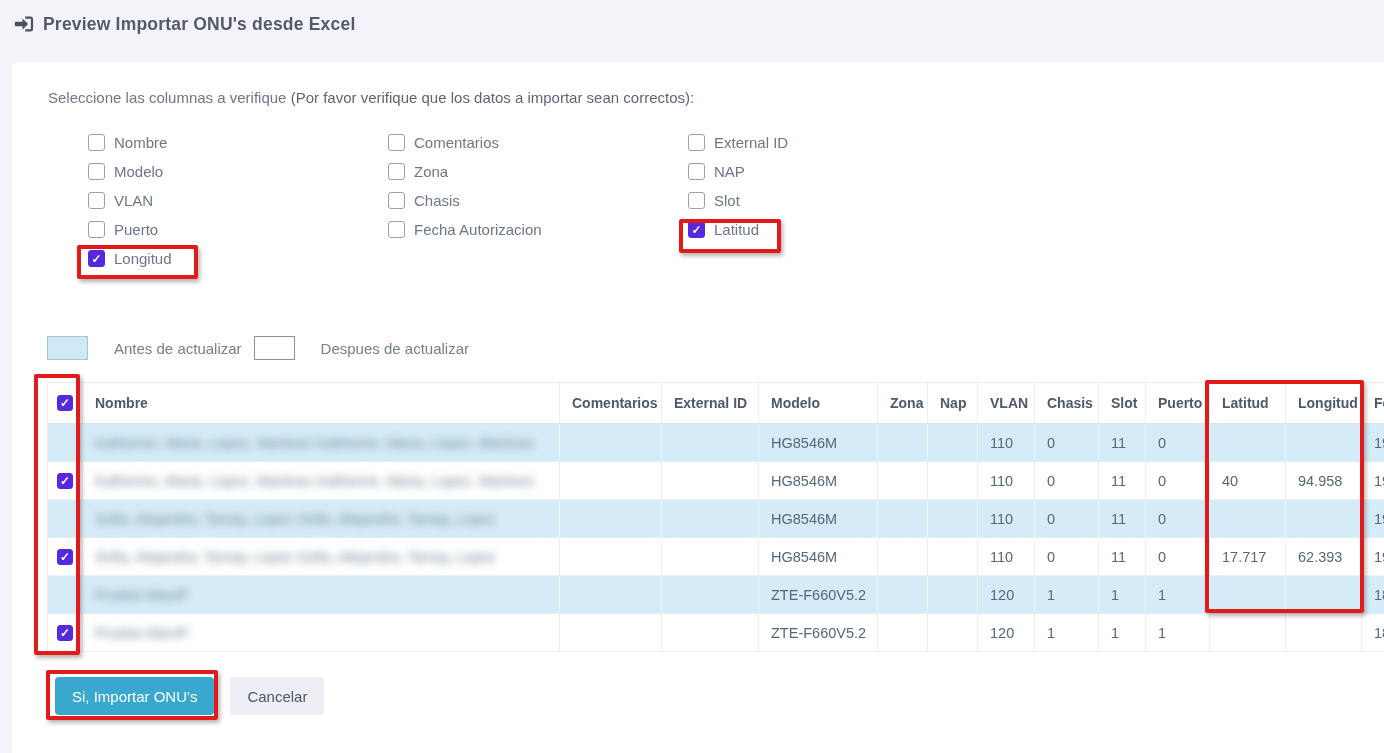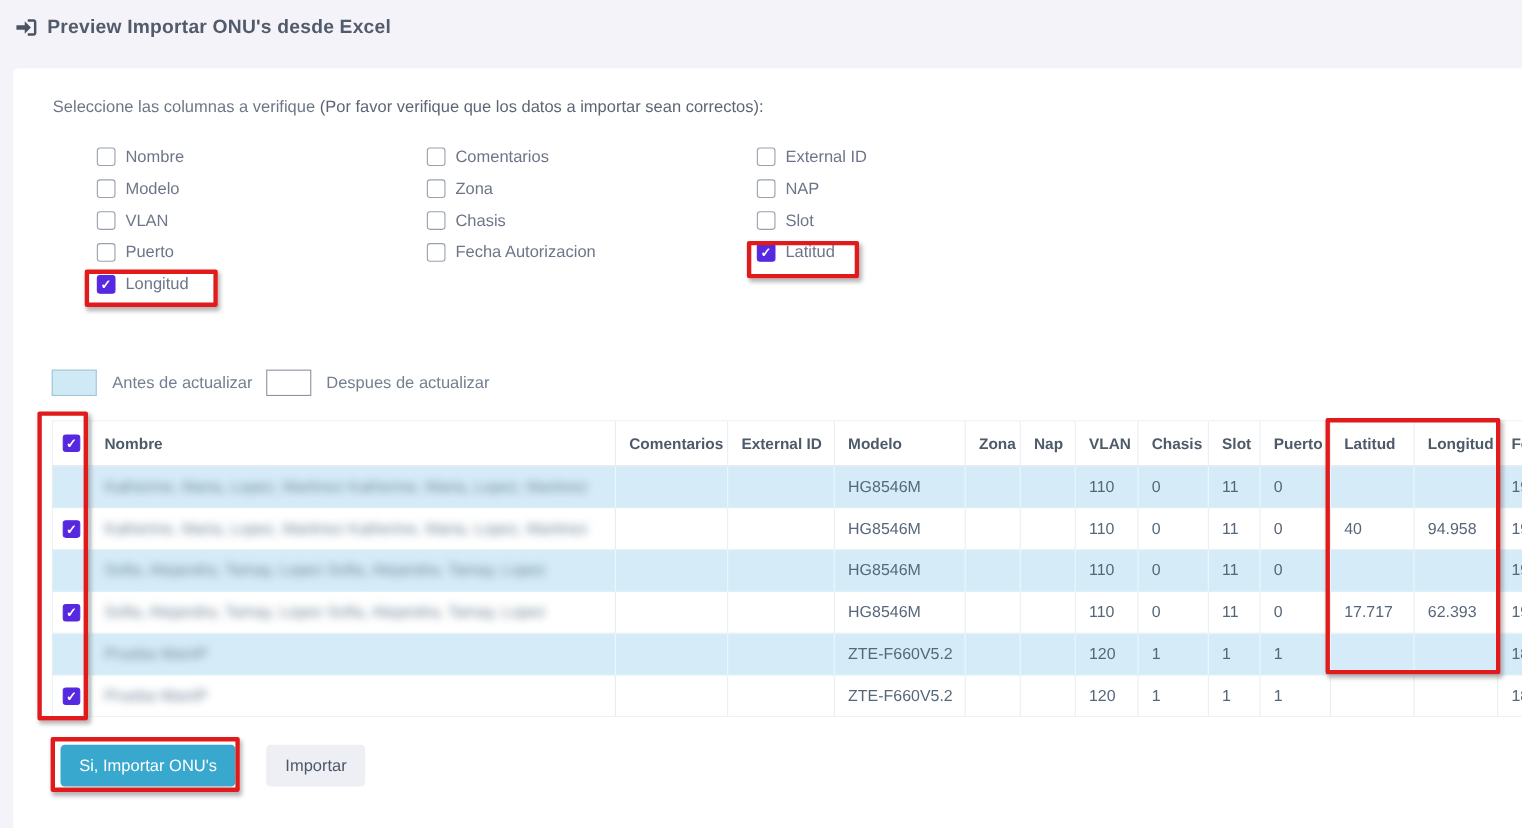--- a/index.html
+++ b/index.html
@@ -7,21 +7,21 @@
   body {
     position: relative;
     overflow: hidden;
     background: #f3f3f9;
     font-family: "Liberation Sans", sans-serif;
   }
 
   
   .page-header {
     position: absolute; top: 14px; left: 14px;
-    display: flex; align-items: center; gap: 9px;
+    display: flex; gap: 9px;
   }
   .page-header svg { display:block; }
   .page-title { font-size: 17.5px; font-weight: bold; color: #535b6a; letter-spacing: .2px; }
 
   
   .card {
     position: absolute; left: 12px; top: 62px; right: 0; height: 760px;
     background: #ffffff; border-radius: 5px 0 0 0;
   }
 
@@ -48,21 +48,21 @@
   }
   .cb.checked { background: #5628e0; border-color: #5628e0; }
   .cb.checked::after { content: "✓"; color: #fff; font-size: 12px; font-weight: bold; line-height: 1; }
 
   
   .olt-line { position: absolute; left: 36px; top: 236px; font-size: 15px; color: #6e7787; }
   .legend { position: absolute; left: 35px; top: 274px; display: flex; align-items: center; }
   .swatch { width: 41px; height: 24px; flex: none; }
   .swatch.before { background: #cfe9f5; border: 1px solid #a3c6d8; }
   .swatch.after  { background: #ffffff; border: 1px solid #8b939f; }
-  .legend .lbl { font-size: 15px; color: #74808f; margin: 0 12px 0 14px; white-space: nowrap; }
+  .legend .lbl { font-size: 15px; color: #74808f; margin: 0 12px 0 26px; white-space: nowrap; }
 
   
   .table-wrap { position: absolute; left: 35px; top: 320px; right: 0; overflow: hidden; }
   .tbl { width: 1455px; }
   .trow { display: flex; height: 38px; background: #fff; }
   .trow.before { background: #d5ecf8; }
   .thead { display: flex; height: 42px; background: #fff; border-top: 1px solid #e9edf2; }
   .cell {
     flex: 0 0 auto; display: flex; align-items: center;
     padding: 0 12px; overflow: hidden; white-space: nowrap;
@@ -77,21 +77,21 @@
   .cb.sm { width: 16px; height: 16px; }
   .blurname { filter: blur(4px); color: #6f8496; }
 
   .c0 { width: 36px; }  .c1 { width: 477px; } .c2 { width: 102px; }
   .c3 { width: 97px; }  .c4 { width: 119px; } .c5 { width: 50px; }
   .c6 { width: 50px; }  .c7 { width: 57px; }  .c8 { width: 64px; }
   .c9 { width: 47px; }  .c10 { width: 64px; } .c11 { width: 76px; }
   .c12 { width: 76px; } .c13 { width: 140px; }
 
   
-  .actions { position: absolute; left: 43px; top: 615px; display: flex; gap: 28px; }
+  .actions { position: absolute; left: 43px; top: 615px; display: flex; gap: 16px; }
   .btn { border: none; border-radius: 4px; font-family: inherit; font-size: 15px;
          padding: 0 17px; height: 38px; cursor: pointer; white-space: nowrap; }
   .btn.confirm { background: #38a8ce; color: #ffffff; }
   .btn.cancel  { background: #edeff5; color: #4c5666; }
 
   
   .anno {
     position: absolute; z-index: 5;
     border: 4px solid #e11b1b; border-radius: 2px;
     box-shadow: 2px 3px 4px rgba(90,90,90,.45);
@@ -325,21 +325,21 @@
             <div class="cell c11"></div>
             <div class="cell c12"></div>
             <div class="cell c13">18</div>
           </div>
         </div>
     </div>
   </div>
 
   <div class="actions">
     <button class="btn confirm">Si, Importar ONU's</button>
-    <button class="btn cancel">Importar</button>
+    <button class="btn cancel">Cancelar</button>
   </div>
 
 </div>
 
 <div class="anno a-longitud"></div>
 <div class="anno a-latitud"></div>
 <div class="anno a-cbcol"></div>
 <div class="anno a-latlon"></div>
 <div class="anno a-button"></div>
 

